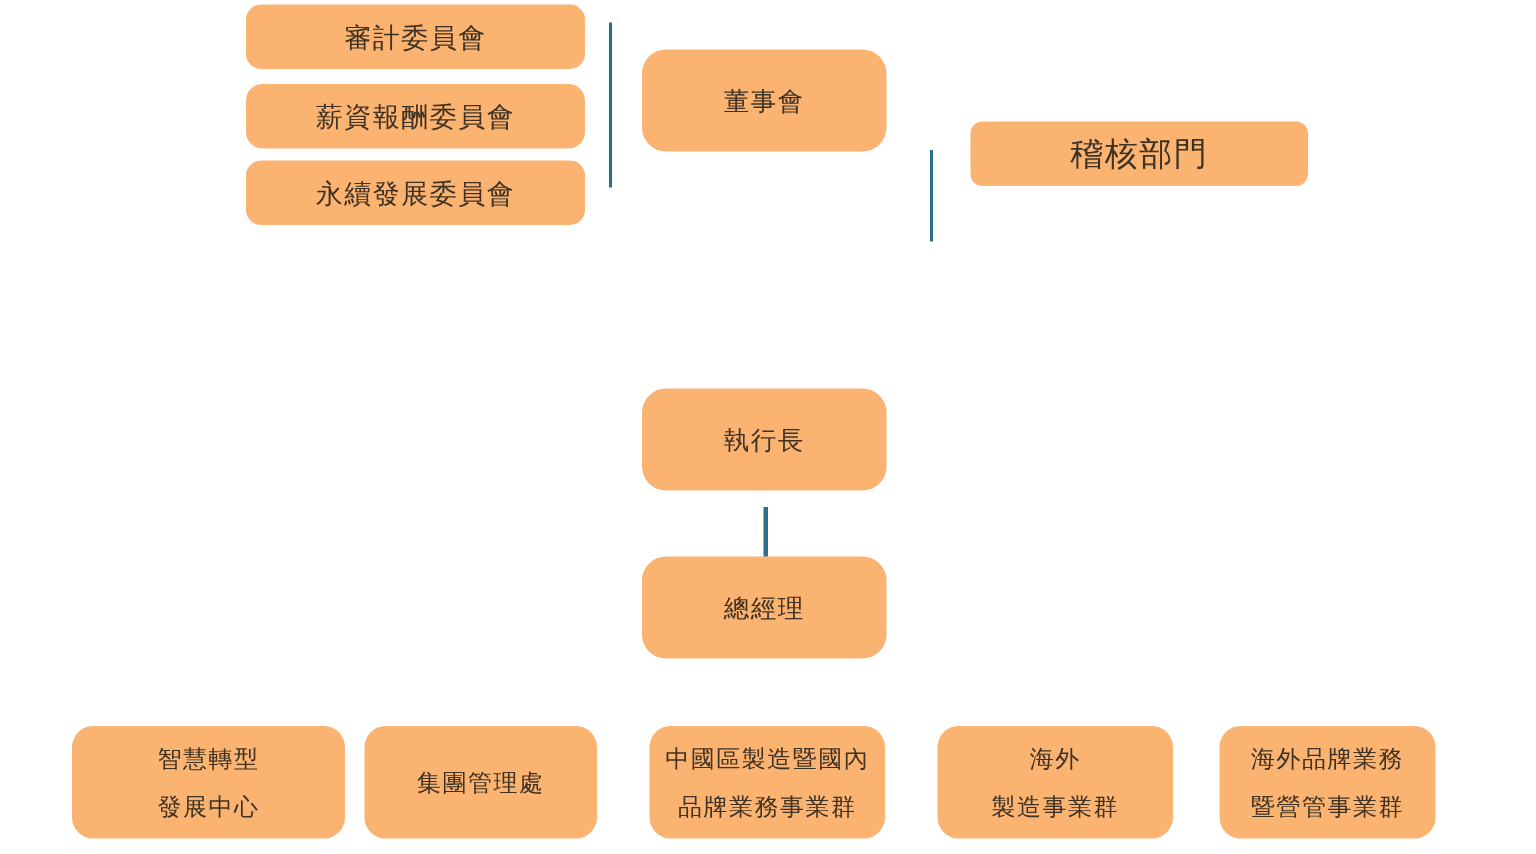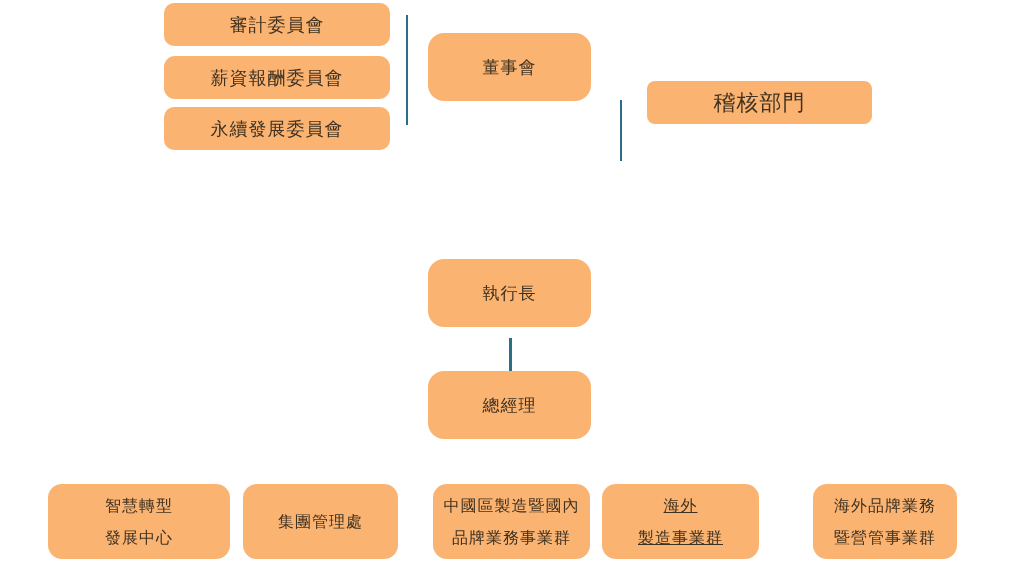--- a/index.html
+++ b/index.html
@@ -68,21 +68,21 @@
   .bu {
     top: 484px;
     height: 75px;
     border-radius: 14px;
     font-size: 16px;
     line-height: 2;
   }
   .bu1 { left: 48px;  width: 182px; }
   .bu2 { left: 243px; width: 155px; text-align: center; }
   .bu3 { left: 433px; width: 157px; }
-  .bu4 { left: 602px; width: 157px; text-decoration: underline; }
+  .bu4 { left: 625px; width: 157px; }
   .bu5 { left: 813px; width: 144px; }
   
   .connector {
     position: absolute;
     background: var(--connector, #2B6E88);
   }
   .l1 { left: 406px; top: 15px;  width: 2px; height: 110px; }
   .l2 { left: 620px; top: 100px; width: 2px; height: 61px; }
   .l3 { left: 509px; top: 338px; width: 3px; height: 33px; }
 </style>

